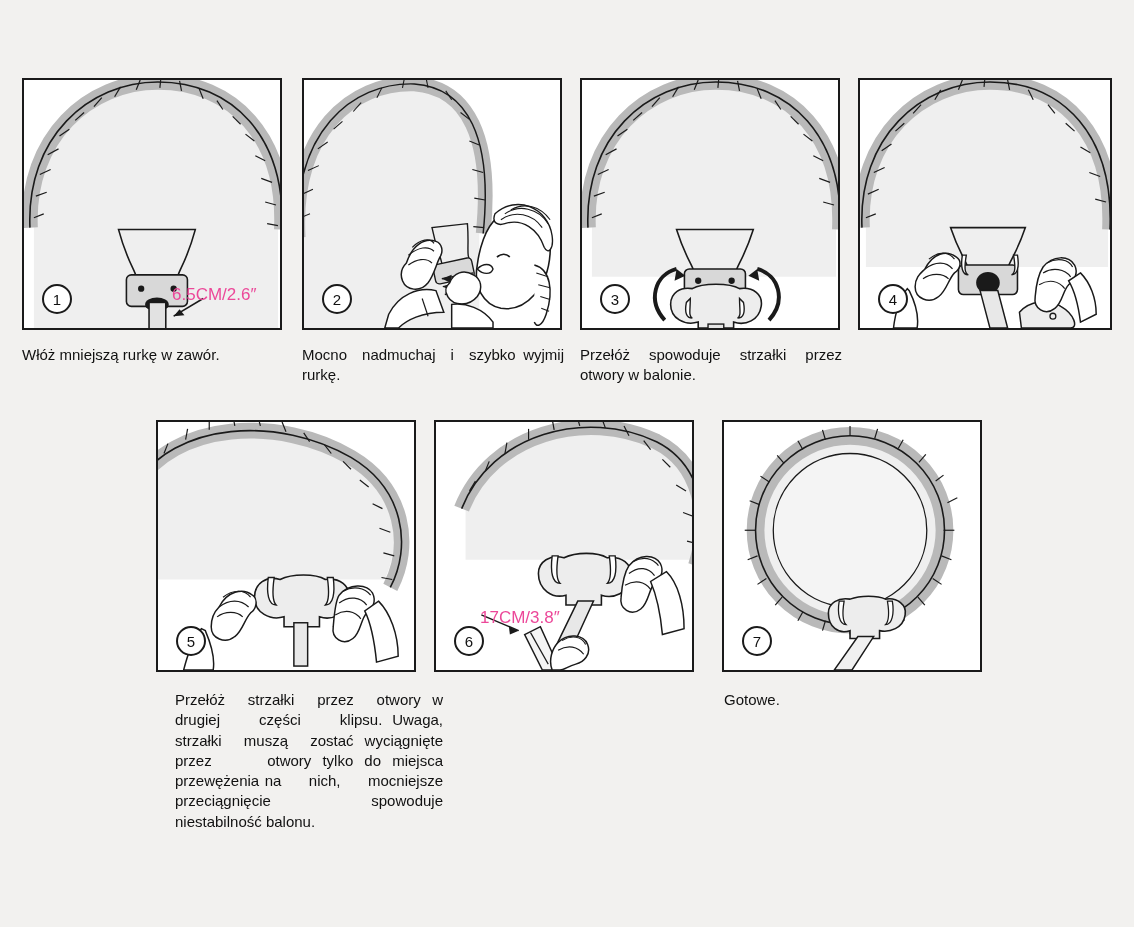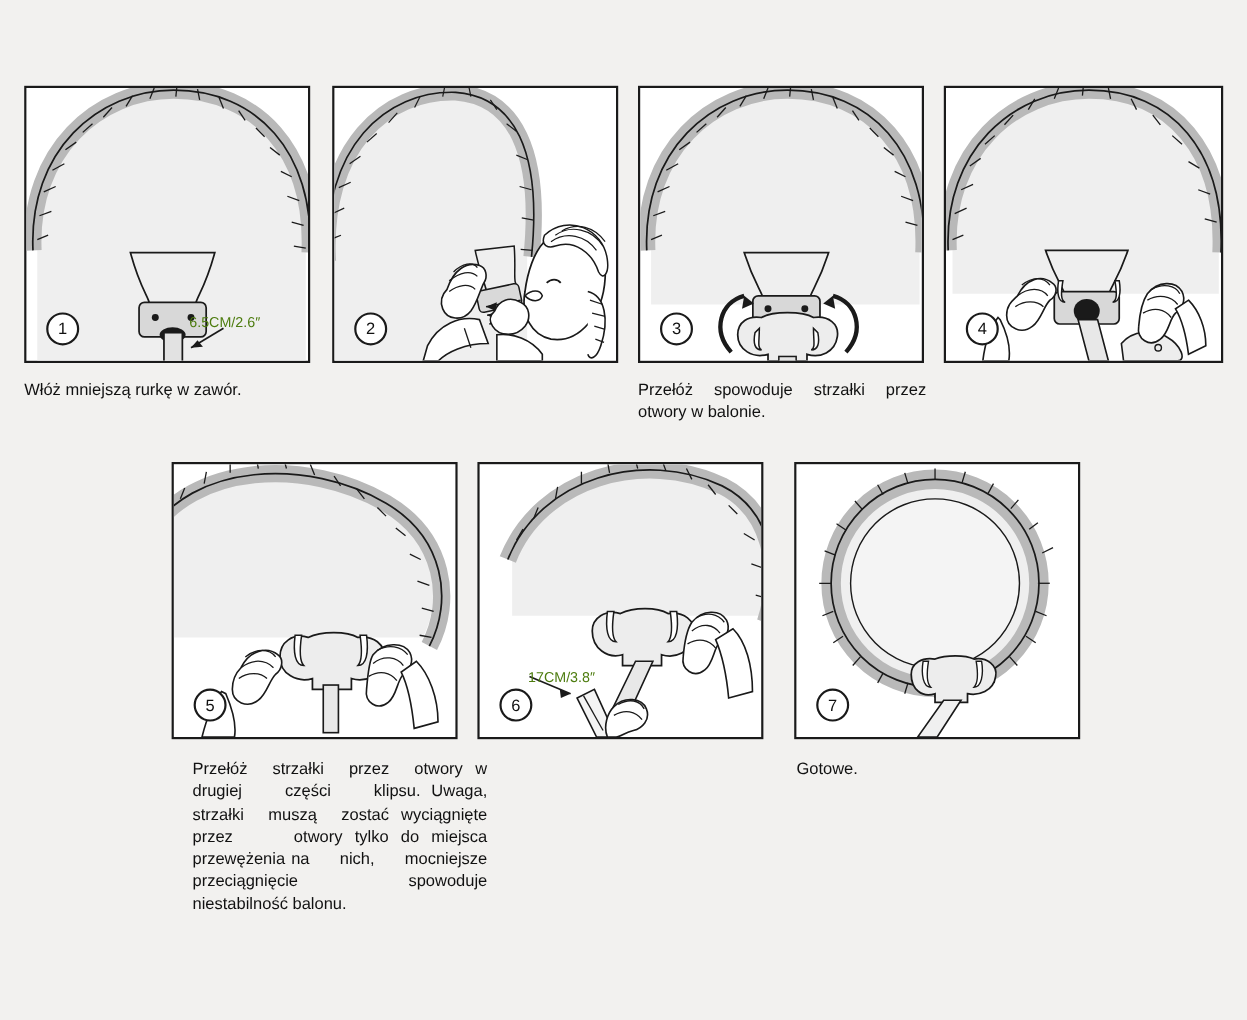--- a/index.html
+++ b/index.html
@@ -53,22 +53,22 @@
     color: #111;
     text-align: justify;
     text-justify: inter-word;
     box-sizing: border-box;
     white-space: pre-wrap;
   }
   .caption.last-line-left { text-align-last: left; }
 
   .measure {
     position: absolute;
-    font-size: 13px;
-    color: #4d7c0f;
+    font-size: 17px;
+    color: #ec4899;
     white-space: nowrap;
   }
 
   
   :root {
     --balloon-fill: #efefef;
     --balloon-edge: #b9b9b9;
     --ink: #1a1a1a;
     --clip-fill: #ededed;
     --skin: #ffffff;
@@ -198,20 +198,21 @@
                C 168 230, 152 230, 146 220 C 142 214, 144 210, 148 206 Z" fill="#ffffff" stroke="var(--ink)" stroke-width="1.5"></path>
 
       <path d="M86 238 C 96 218, 116 210, 134 214 L142 236 C 120 236, 104 244, 96 252 L82 252 Z" fill="#ffffff" stroke="var(--ink)" stroke-width="1.5"></path>
       <path d="M150 228 C 164 226, 182 232, 192 246 L192 252 L150 252 Z" fill="#ffffff" stroke="var(--ink)" stroke-width="1.5"></path>
       <path d="M120 222 l6 18" stroke="var(--ink)" stroke-width="1.2" fill="none"></path>
     </svg>
     <div class="step-badge" style="left:18px; bottom:14px;">
       <span>2</span>
     </div>
   </div>
+  <div class="caption last-line-left" style="left:302px; top:345px; width:262px;">Mocno  nadmuchaj  i  szybko wyjmij rurkę.</div>
 
   <div class="panel" style="left:580px; top:78px; width:260px; height:252px;">
     <svg viewBox="0 0 260 252" width="256" height="248">
       <path d="M10 140 C 6 60, 70 8, 135 8 C 205 8, 262 60, 258 146 L258 200 L10 200 Z" fill="var(--balloon-fill)" stroke="none"></path>
       <path d="M6 150 C 2 58, 66 2, 136 2 C 212 2, 266 58, 262 152" fill="none" stroke="var(--balloon-edge)" stroke-width="16"></path>
       <path d="M6 150 C 2 58, 66 2, 136 2 C 212 2, 266 58, 262 152" fill="none" stroke="var(--ink)" stroke-width="1.6"></path>
       <g stroke="var(--ink)" stroke-width="1.2" fill="none">
         <path d="M10 140 l10 -4"></path>
           <path d="M12 118 l11 -4"></path>
           <path d="M16 96 l11 -5"></path>

